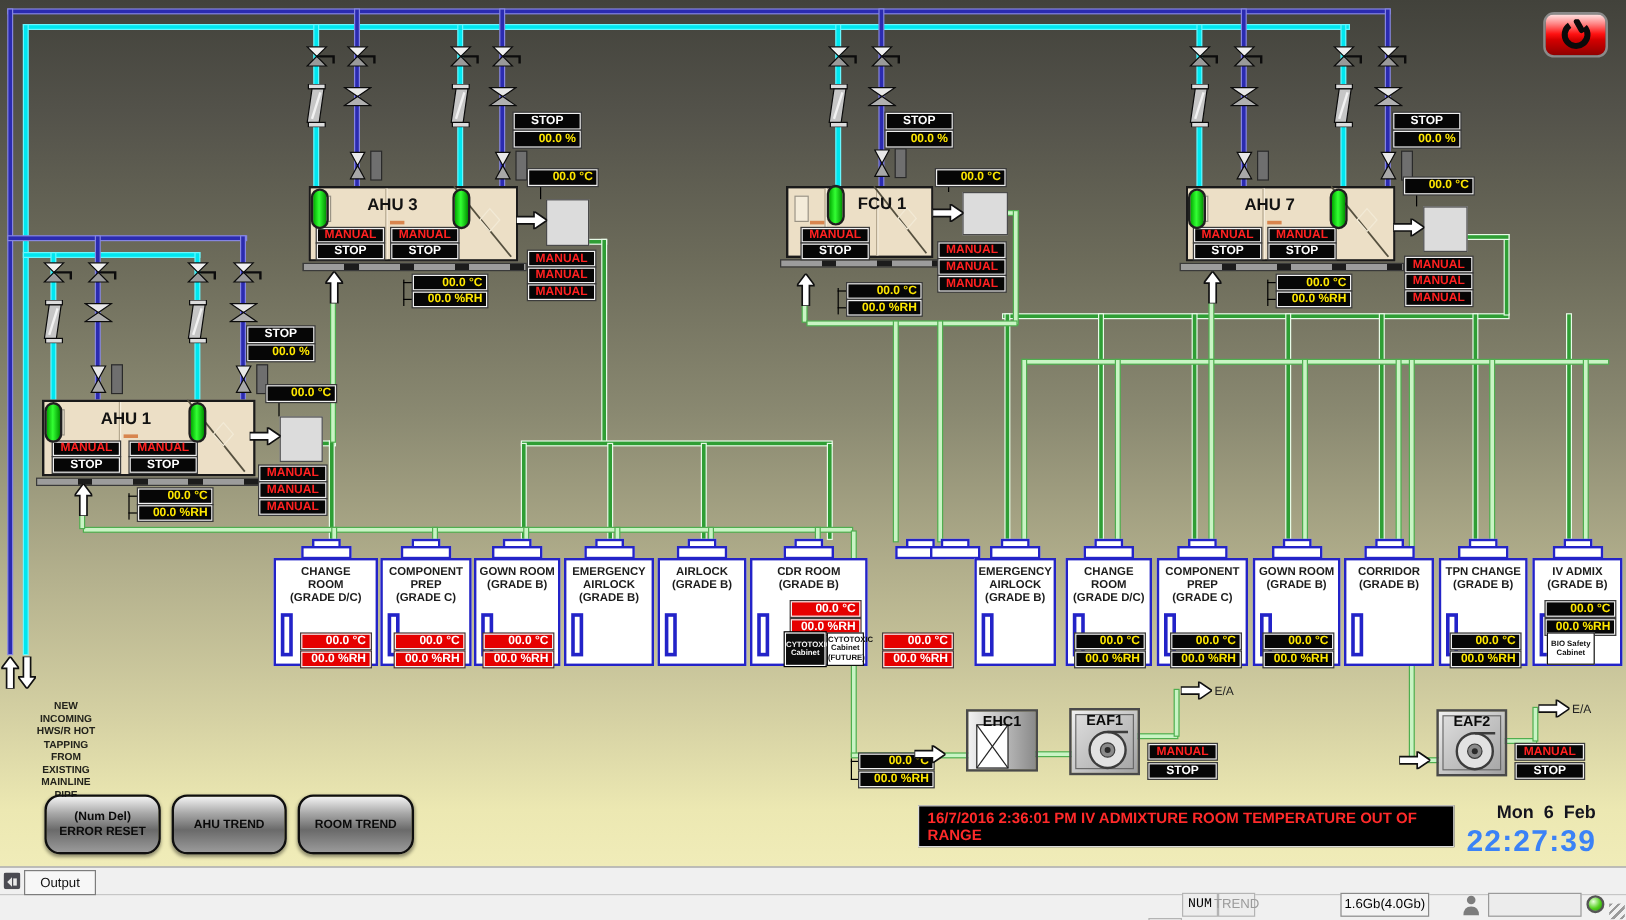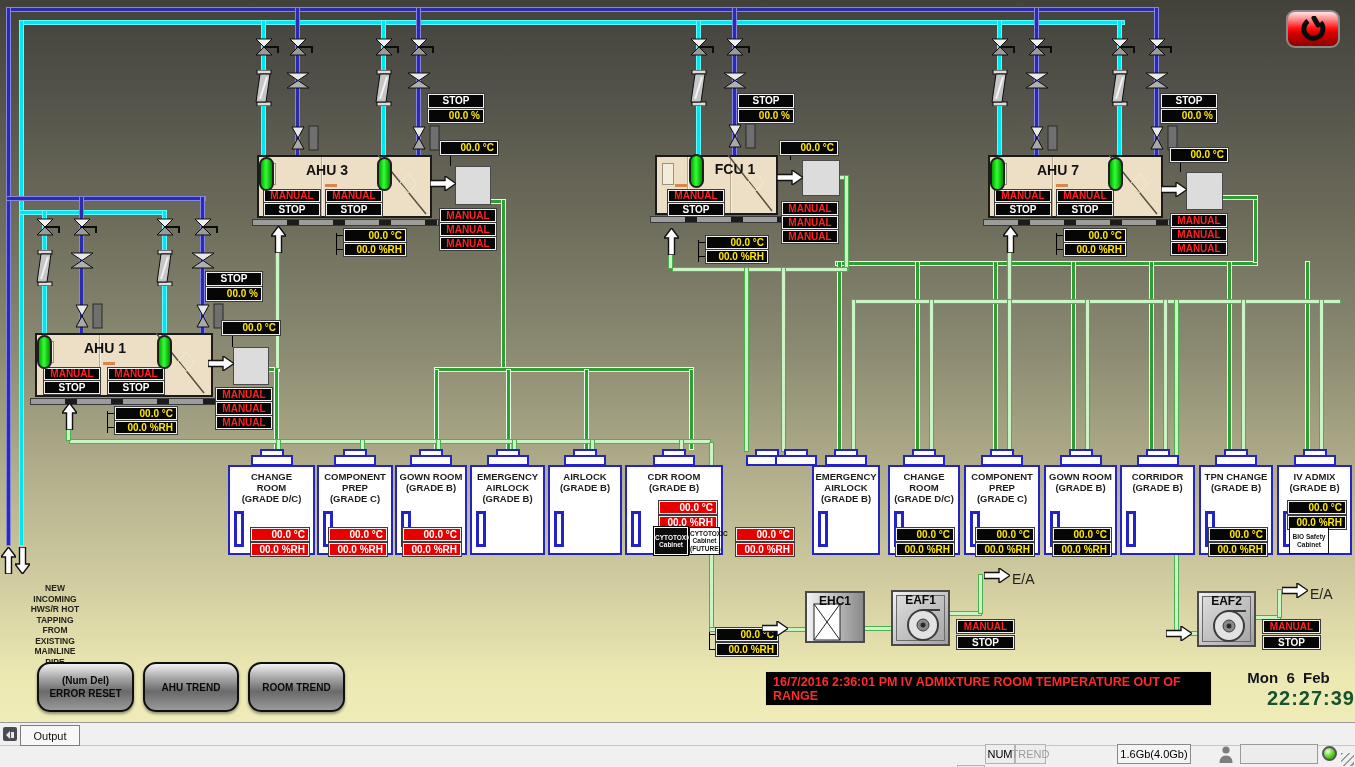--- a/index.html
+++ b/index.html
@@ -39,35 +39,35 @@
   .rdoor{position:absolute;width:10px;height:36px;background:#fff;border:3px solid #2323c8;box-sizing:border-box;z-index:4}
   .cab{position:absolute;z-index:4;font-size:6.5px;line-height:7.5px;text-align:center;display:flex;
     flex-direction:column;justify-content:center;box-sizing:border-box;font-weight:bold}
   .cab-dark{background:#0d0d0d;color:#f5f5f5;border:1px solid #ffffff;box-shadow:0 0 0 1px #000}
   .cab-light{background:#ffffff;color:#111;border:1px solid #111}
   .valve{position:absolute;z-index:3;line-height:0}
   .arrow{position:absolute;z-index:5;line-height:0}
   .fanbox{position:absolute;z-index:3;border:2px solid #4a4a4a;background:linear-gradient(135deg,#f0f0f0,#9f9f9f);box-sizing:border-box}
   .faninner{position:absolute;inset:3px;border:1px solid #6a6a6a;background:linear-gradient(135deg,#dcdcdc,#a8a8a8)}
   .flabel{position:absolute;left:0;right:0;top:1px;text-align:center;font-weight:bold;font-size:12px;color:#0a0a0a;z-index:4}
-  .ea{position:absolute;font-size:14px;color:#222;z-index:4;white-space:pre}
+  .ea{position:absolute;font-size:10px;color:#222;z-index:4;white-space:pre}
   .btn3d{position:absolute;z-index:6;border-radius:13px;border:2px solid #0f0f0f;
     background:linear-gradient(180deg,#f2f2f2 0%,#a8a8a8 30%,#6a6a6a 60%,#9a9a9a 100%);
     box-shadow:0 2px 3px rgba(0,0,0,.4);color:#0a0a0a;font-weight:bold;font-size:10px;text-align:center;
     display:flex;flex-direction:column;align-items:center;justify-content:center;line-height:13px;cursor:pointer}
   .power{position:absolute;left:1286px;top:10px;width:54px;height:38px;border-radius:9px;border:2px solid #8a8a8a;
     background:linear-gradient(180deg,#ffe3e3 0%,#ff8a8a 22%,#ff1111 48%,#d40000 62%,#8f0000 100%);
     display:flex;align-items:center;justify-content:center;z-index:6;cursor:pointer;box-sizing:border-box}
   .alarm{position:absolute;left:765px;top:671px;width:447px;height:35px;background:#000;border:1px solid #dcdcdc;
     color:#ff2a2a;font-weight:bold;font-size:12.5px;display:flex;align-items:center;padding-left:7px;
     box-sizing:border-box;z-index:6}
   .clockd{position:absolute;left:1222px;top:669px;width:133px;text-align:center;font-weight:bold;font-size:15px;
     color:#14141e;white-space:pre;z-index:6}
-  .clockt{position:absolute;left:1222px;top:687px;width:133px;text-align:right;font-weight:bold;font-size:20px;
-    color:#14532d;letter-spacing:1px;z-index:6}
+  .clockt{position:absolute;left:1222px;top:687px;width:133px;text-align:left;font-weight:bold;font-size:25px;
+    color:#3b82f6;letter-spacing:1px;z-index:6}
   .note{position:absolute;left:5px;top:583px;width:100px;text-align:center;font-size:8.5px;font-weight:bold;
     color:#23231c;line-height:10.5px;z-index:3}
   .taskbar{position:absolute;left:0;bottom:0;width:1355px;height:44px;background:#f0f0f0;border-top:1px solid #9a9a9a;z-index:8}
   .tbline{position:absolute;left:0;top:22px;width:100%;height:1px;background:#c6c6c6}
   .tab{position:absolute;left:20px;top:2px;width:60px;height:21px;background:#f7f7f7;border:1px solid #7d7d7d;
     font-size:11px;color:#111;display:flex;align-items:center;justify-content:center;box-sizing:border-box;cursor:pointer}
   .tabicon{position:absolute;left:3px;top:4px;z-index:2;line-height:0}
   .status{position:absolute;left:8px;top:28px;font-size:10.5px;color:#101010;white-space:pre}
   .lock{position:absolute;top:21px;height:20px;border:1px solid #b4b4b4;background:#ededed;font-size:11px;
     display:flex;align-items:center;justify-content:center;color:#9b9b9b;box-sizing:border-box}
@@ -727,21 +727,21 @@
   <div class="tabicon">
     <svg width="14" height="14">
         <rect x="0" y="0" width="14" height="14" rx="2" fill="#4a4a52"></rect>
       <path d="M3 8 L7 4 L7 12 Z" fill="#e8e8e8"></path>
         <rect x="8" y="5" width="3" height="6" fill="#e8e8e8"></rect>
       </svg>
   </div>
   <div class="tab">Output</div>
   <div id="locks">
       <div class="lock" style="left: 957px; width: 28px; margin-top: 21px;">CAP</div>
-      <div class="lock on" style="left: 985px; width: 30px;">NUM</div>
+      <div class="lock on" style="left: 985px; width: 30px; font-family: Liberation Mono, monospace;">NUM</div>
       <div class="lock" style="left: 1015px; width: 31px;">TREND</div>
     </div>
   <div class="membox">1.6Gb(4.0Gb)</div>
   <div class="personicon">
     <svg width="16" height="18">
         <circle cx="8" cy="5" r="3.6" fill="#7d7d7d"></circle>
       <path d="M1.5 18 Q1.5 10.5 8 10.5 Q14.5 10.5 14.5 18 Z" fill="#7d7d7d"></path>
       </svg>
   </div>
   <div class="emptybox"></div>

